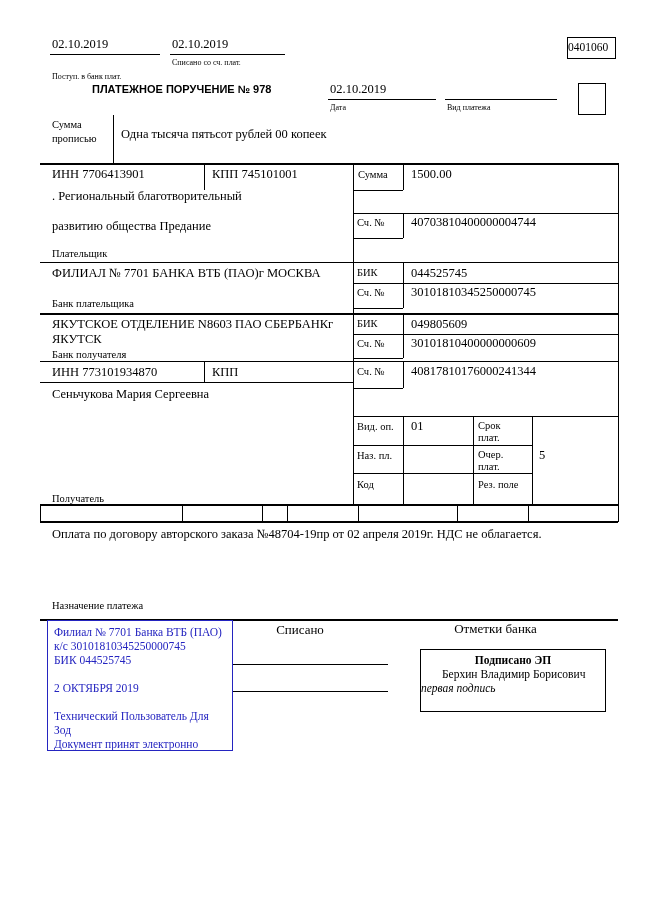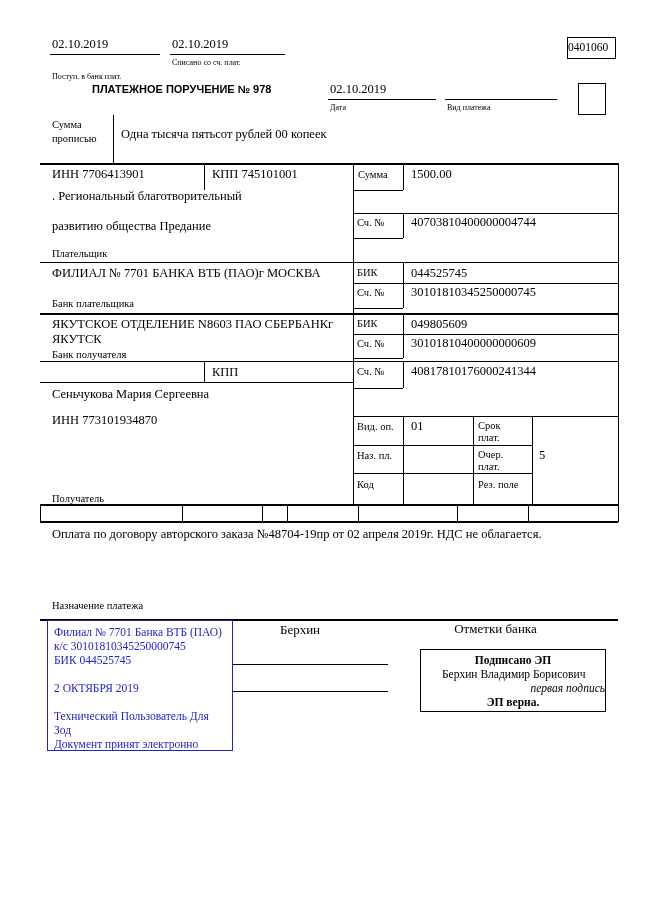--- a/index.html
+++ b/index.html
@@ -119,58 +119,57 @@
   <div class="abs lbl" style="left:52px; top:298px;">Банк плательщика</div>
 
   <div class="abs t" style="left:52px; top:317px;">ЯКУТСКОЕ ОТДЕЛЕНИЕ N8603 ПАО СБЕРБАНКг</div>
   <div class="abs t" style="left:52px; top:332px;">ЯКУТСК</div>
   <div class="abs lbl" style="left:357px; top:318px;">БИК</div>
   <div class="abs t" style="left:411px; top:317px;">049805609</div>
   <div class="abs lbl" style="left:357px; top:338px;">Сч. №</div>
   <div class="abs t" style="left:411px; top:336px;">30101810400000000609</div>
   <div class="abs lbl" style="left:52px; top:349px;">Банк получателя</div>
 
-  <div class="abs t" style="left:52px; top:365px;margin-top:48px;">ИНН 773101934870</div>
+  <div class="abs t" style="left:52px; top:365px;">ИНН 773101934870</div>
   <div class="abs t" style="left:212px; top:365px;">КПП</div>
   <div class="abs lbl" style="left:357px; top:366px;">Сч. №</div>
   <div class="abs t" style="left:411px; top:364px;">40817810176000241344</div>
   <div class="abs t" style="left:52px; top:387px;">Сеньчукова Мария Сергеевна</div>
   <div class="abs lbl" style="left:52px; top:493px;">Получатель</div>
 
   <div class="abs lbl" style="left:357px; top:421px;">Вид. оп.</div>
   <div class="abs t" style="left:411px; top:419px;">01</div>
   <div class="abs lbl wrap" style="left:478px; top:420px; width:42px;">Срок плат.</div>
   <div class="abs lbl" style="left:357px; top:450px;">Наз. пл.</div>
   <div class="abs lbl wrap" style="left:478px; top:449px; width:42px;">Очер. плат.</div>
   <div class="abs t" style="left:539px; top:448px;">5</div>
   <div class="abs lbl" style="left:357px; top:479px;">Код</div>
   <div class="abs lbl" style="left:478px; top:479px;">Рез. поле</div>
 
   <div class="abs t" style="left:52px; top:527px;">Оплата по договору авторского заказа №48704-19пр от 02 апреля 2019г. НДС не облагается.</div>
   <div class="abs lbl" style="left:52px; top:600px;">Назначение платежа</div>
 
   <div class="hl2" style="left:40px; top:619px; width:578px;"></div>
-  <div class="abs" style="left:240px; top:622px; width:120px; text-align:center; font-size:13px;">Берхин</div>
+  <div class="abs" style="left:240px; top:622px; width:120px; text-align:center; font-size:13px;">Списано</div>
   <div class="abs" style="left:403px; top:621px; width:185px; text-align:center; font-size:13px;">Отметки банка</div>
 
   <div class="hl" style="left:232px; top:664px; width:156px;"></div>
   <div class="hl" style="left:232px; top:691px; width:156px;"></div>
 
   <div class="bluebox">
     <div>Филиал № 7701 Банка ВТБ (ПАО)</div>
     <div>к/с 30101810345250000745</div>
     <div>БИК 044525745</div>
     <div class="blank"></div>
     <div>2 ОКТЯБРЯ 2019</div>
     <div class="blank"></div>
     <div>Технический Пользователь Для</div>
     <div>Зод</div>
     <div>Документ принят электронно</div>
   </div>
 
   <div class="stampbox">
     <div class="ctr b" style="margin-top:3px;">Подписано ЭП</div>
     <div style="margin-left:21px;">Берхин Владимир Борисович</div>
-    <div class="i" style="margin-left:0;text-align:right;">первая подпись</div>
-    <div class="ctr b">ЭП верна.</div>
+    <div class="i" style="margin-left:0;">первая подпись</div>
   </div>
 
 </div>
 
 </body></html>

